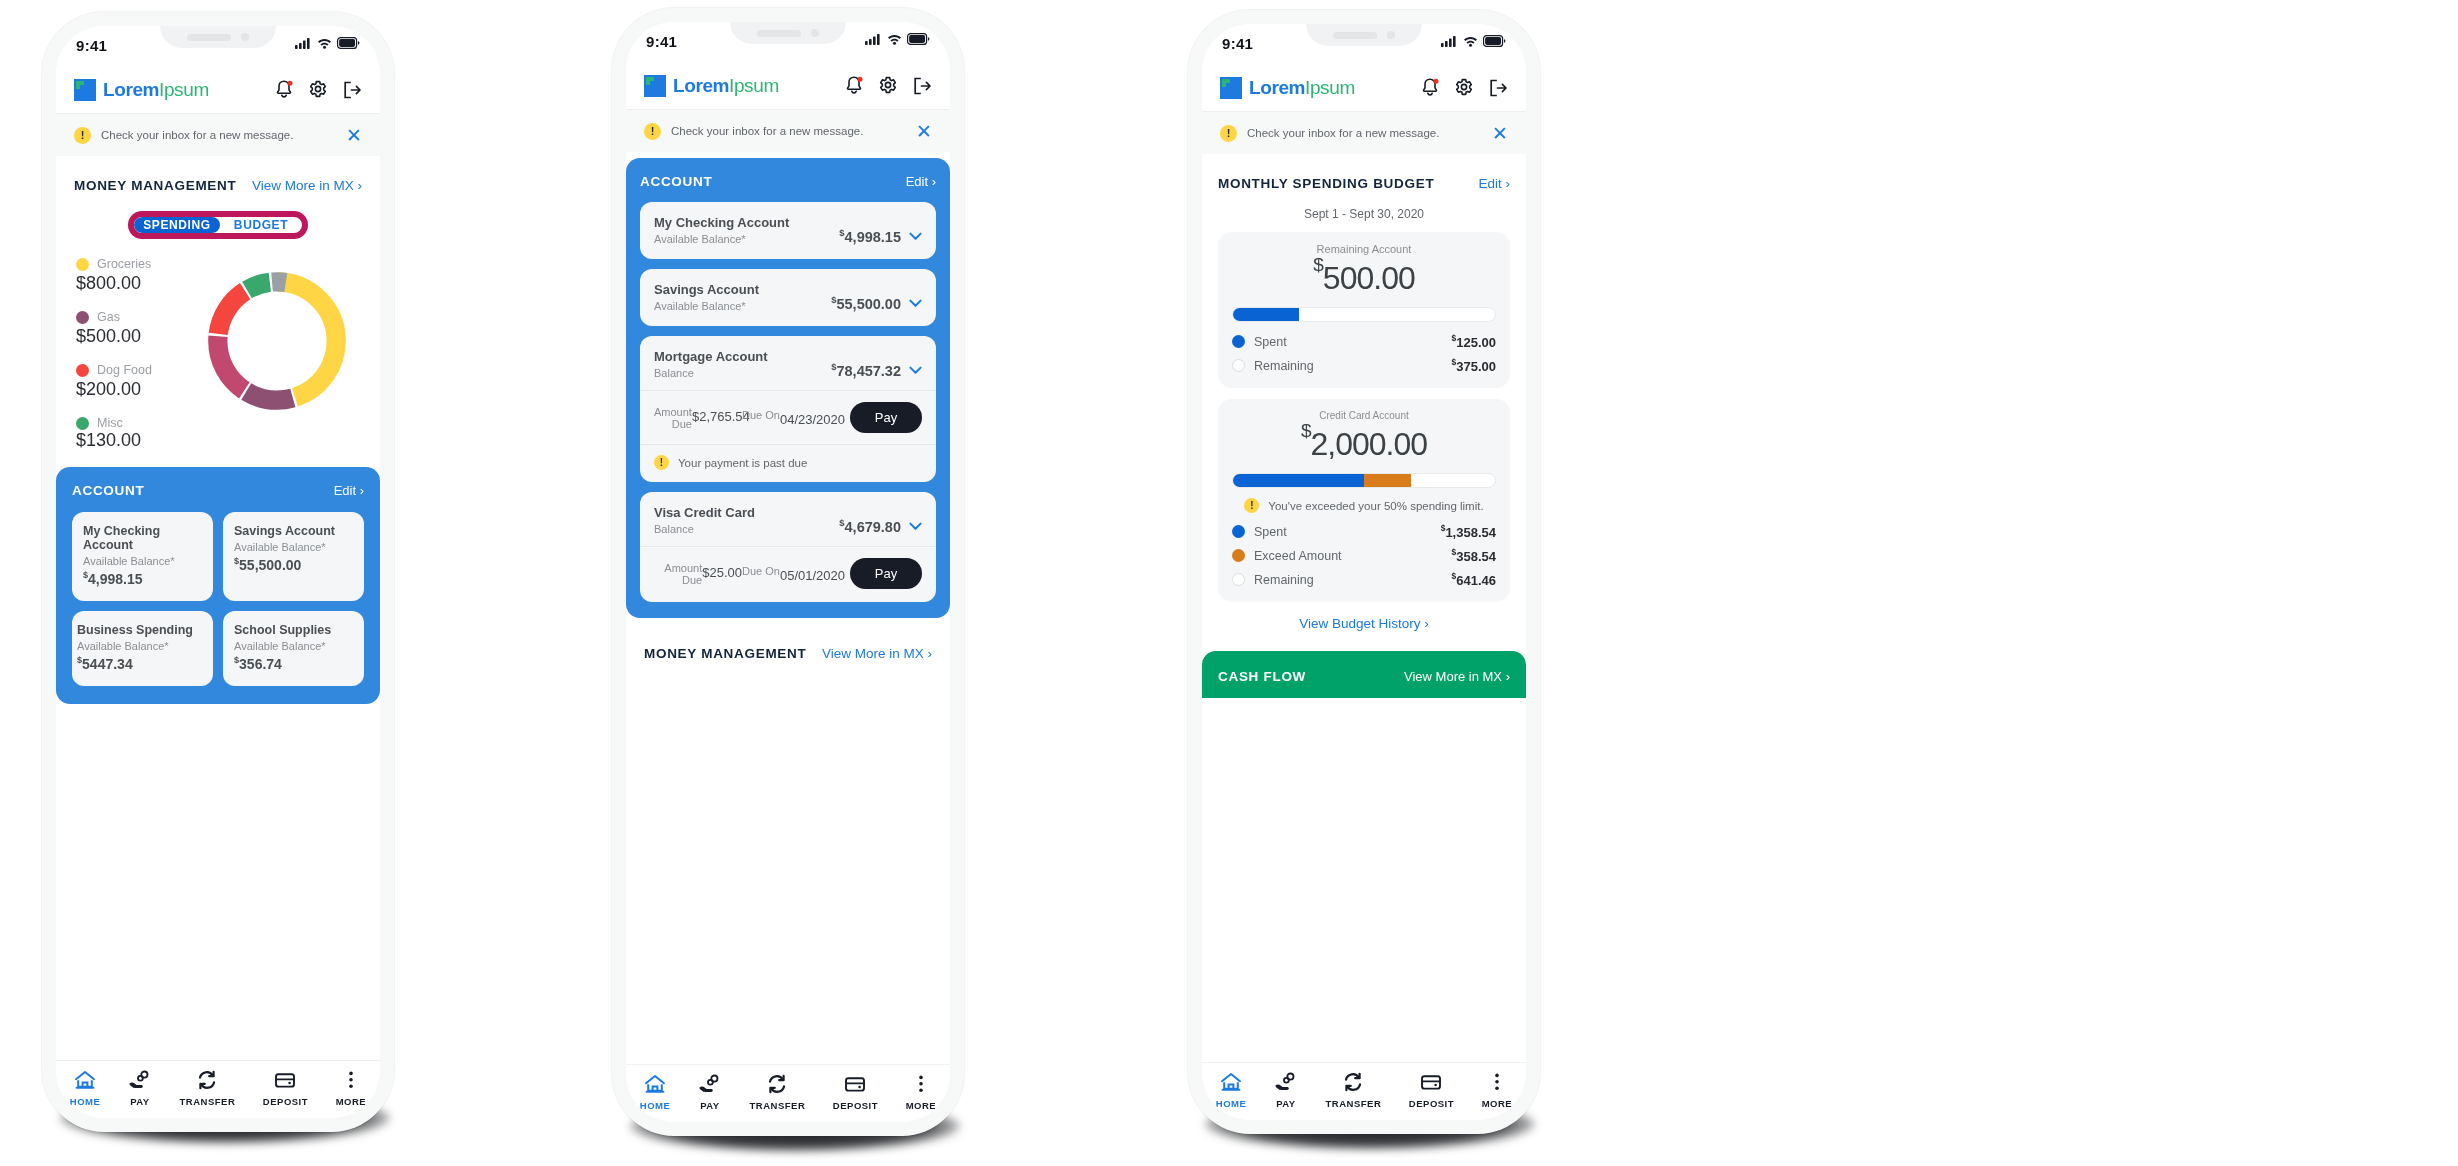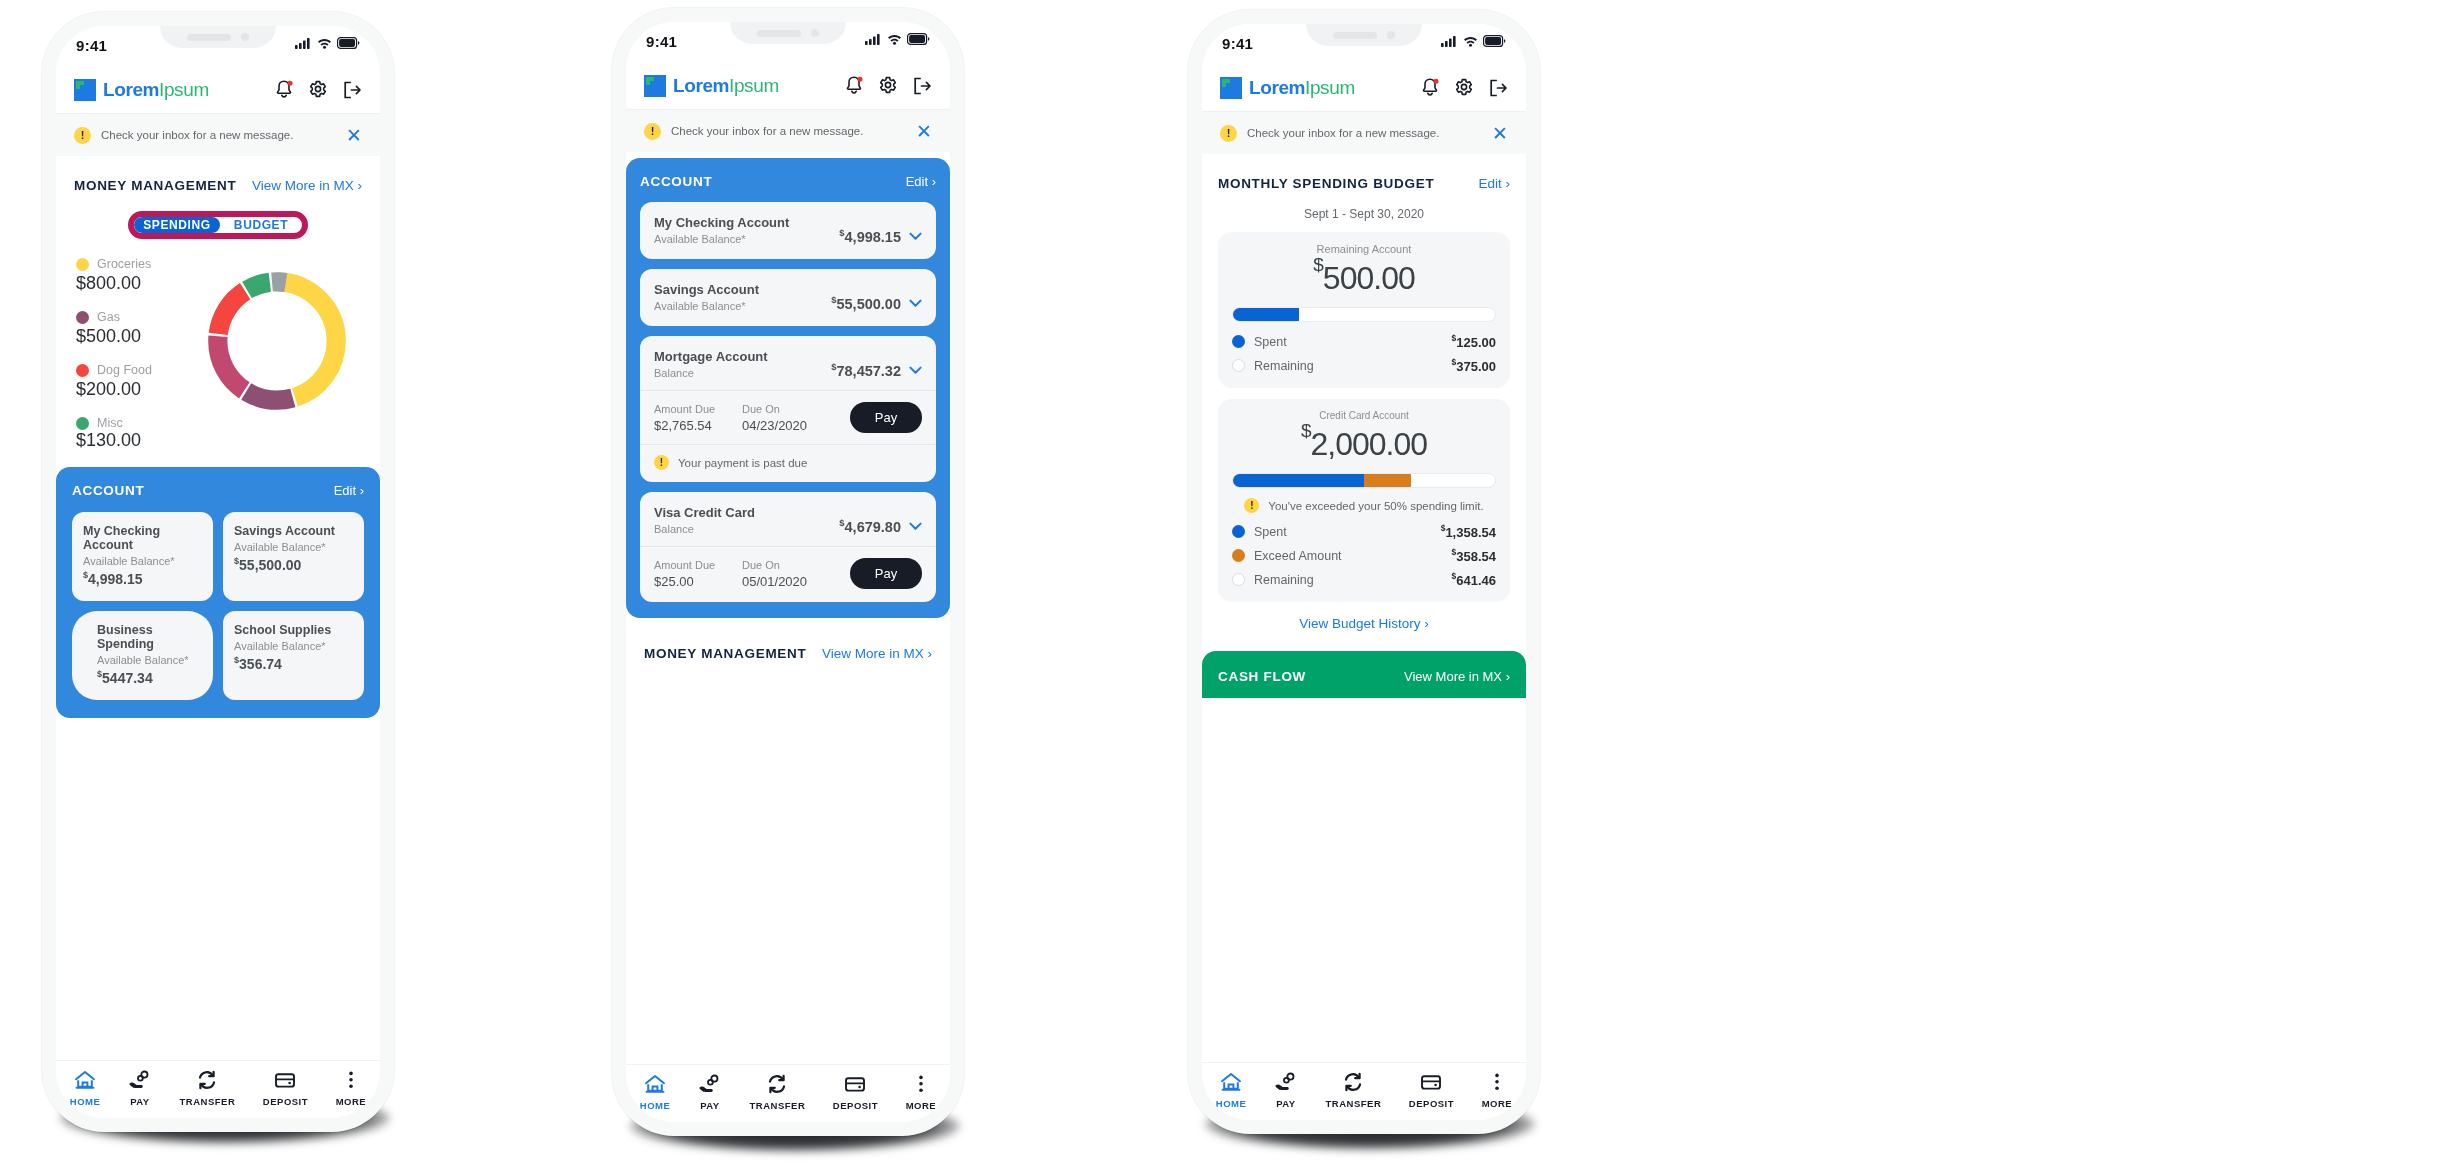--- a/index.html
+++ b/index.html
@@ -124,21 +124,21 @@
   .arow { background: #f5f6f7; border-radius: 12px; }
   .arow-top { display: flex; align-items: flex-end; justify-content: space-between; }
   .arow-left { display: flex; flex-direction: column; }
   .arow-name { font-weight: bold; color: #4a4f54; }
   .arow-sub { color: #8a8f94; }
   .arow-right { display: flex; align-items: center; }
   .arow-bal { color: #4a4f54; font-weight: bold; }
   .chev-down { color: #1d7ae0; flex: none; }
   .arow-divider { background: #e5e7e9; height: 1px; width: 100%; }
   .arow-due { display: flex; align-items: center; }
-  .due-col { display: flex; flex-direction: column; }
+  .due-col { display: flex; flex-direction: row; text-align: right; }
   .due-lbl { color: #8a8f94; }
   .due-val { color: #4a4f54; }
   .pay-btn {
     background: #171c26; color: #fff; border-radius: 999px;
     display: flex; align-items: center; justify-content: center;
     margin-left: auto; flex: none;
   }
   .pastdue { display: flex; align-items: center; }
   .pastdue-txt { color: #62676c; }
 
@@ -334,21 +334,21 @@
               <span class="sup">$</span><span>4,998.15</span>
             </div>
           </div>
           <div class="tile" style="width:calc(50% - 5px);padding:12px 11px 14px 11px;">
             <div class="tile-name" style="font-size:12.5px;">Savings Account</div>
             <div class="tile-sub" style="font-size:11px;margin-top:3px;">Available Balance*</div>
             <div class="tile-amt" style="font-size:14px;margin-top:3px;">
               <span class="sup">$</span><span>55,500.00</span>
             </div>
           </div>
-          <div class="tile" style="width:calc(50% - 5px);padding:12px 11px 14px 25px;border-radius:25px;">
+          <div class="tile" style="width:calc(50% - 5px);padding:12px 11px 14px 5px;">
             <div class="tile-name" style="font-size:12.5px;">Business Spending</div>
             <div class="tile-sub" style="font-size:11px;margin-top:3px;">Available Balance*</div>
             <div class="tile-amt" style="font-size:14px;margin-top:3px;">
               <span class="sup">$</span><span>5447.34</span>
             </div>
           </div>
           <div class="tile" style="width:calc(50% - 5px);padding:12px 11px 14px 11px;">
             <div class="tile-name" style="font-size:12.5px;">School Supplies</div>
             <div class="tile-sub" style="font-size:11px;margin-top:3px;">Available Balance*</div>
             <div class="tile-amt" style="font-size:14px;margin-top:3px;">

